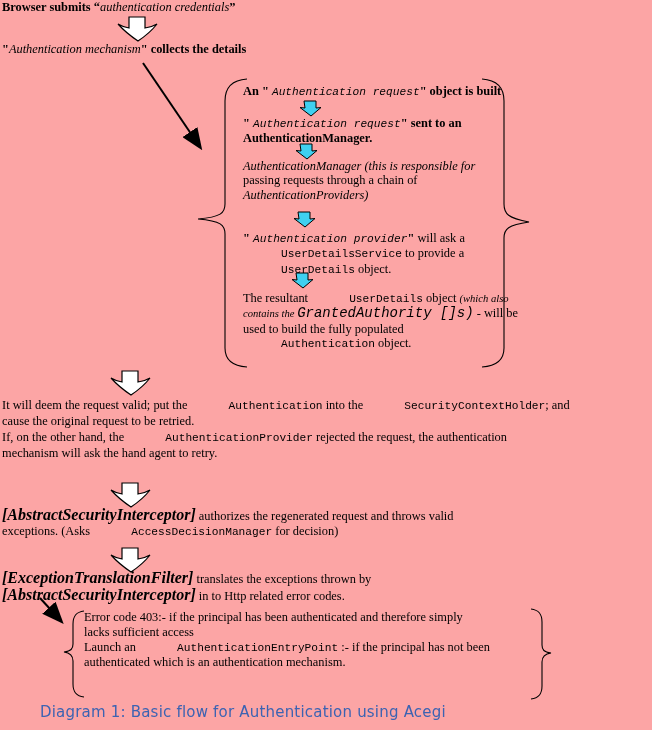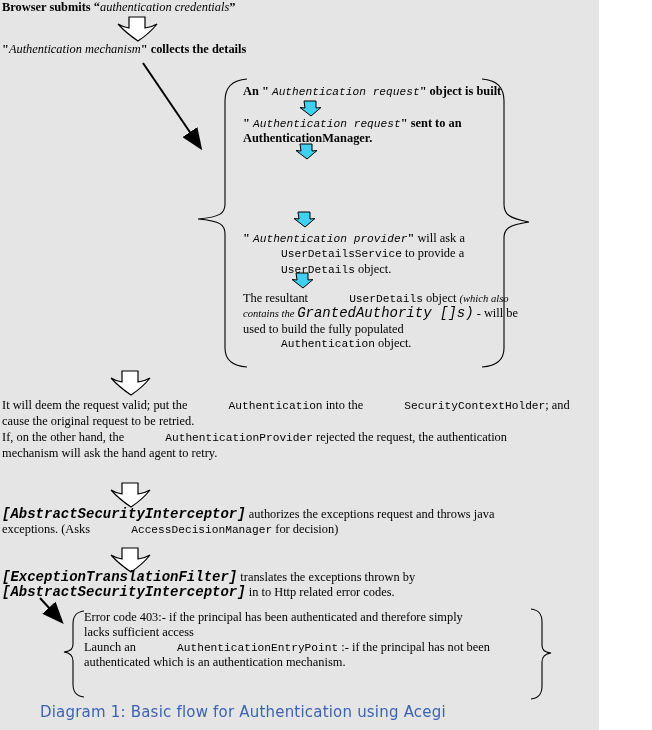--- a/index.html
+++ b/index.html
@@ -1,31 +1,31 @@
 <!DOCTYPE html>
 <html><head>
 <meta charset="utf-8">
 <style>
   html,body{margin:0;padding:0;background:#fff;}
   .canvas{
-    position:relative;width:568px;height:730px;background:#e5e5e5;overflow:hidden;
-    font-family:"Liberation Serif",serif;color:#000;padding-left:31px;
+    position:relative;width:652px;height:730px;background:#fca5a5;overflow:hidden;
+    font-family:"Liberation Serif",serif;color:#000;
   }
   .gfx{position:absolute;left:0;top:0;width:652px;height:730px;}
   .block{position:absolute;font-size:12.4px;line-height:15.4px;}
   .inner{line-height:14.4px;}
   .errblk{line-height:14.8px;}
   .tl{white-space:nowrap;}
   
   .sr{font-family:"Liberation Serif",serif;}
   .sb{font-family:"Liberation Serif",serif;font-weight:bold;}
   .si{font-family:"Liberation Serif",serif;font-style:italic;}
   .sm{font-family:"Liberation Mono","DejaVu Sans Mono",monospace;font-size:11.2px;margin-left:38px;}
   .smi{font-family:"Liberation Mono","DejaVu Sans Mono",monospace;font-size:11.2px;font-style:italic;}
-  .smib{font-family:Liberation Mono, monospace;font-size:14px;font-style:italic;font-weight:bold;}
+  .smib{font-family:Liberation Serif, serif;font-size:16px;font-style:italic;font-weight:bold;}
   .sis{font-family:"Liberation Serif",serif;font-style:italic;font-size:10.6px;}
   .smis{font-family:"Liberation Mono","DejaVu Sans Mono",monospace;font-style:italic;font-size:14px;}
   .caption{
     position:absolute;left:40px;top:703px;
     font-family:"DejaVu Sans","Liberation Sans",sans-serif;
     font-weight:normal;font-size:15px;letter-spacing:0.2px;
   }
   .oarrow{fill:#ffffff;stroke:#000;stroke-width:1.2;}
   .carrow{stroke:#000;stroke-width:1;}
   .brace{fill:none;stroke:#000;stroke-width:1.1;}
@@ -73,20 +73,25 @@
 
   <div class="block inner" style="left:243px;top:84px;">
       <div class="tl"><span class="sb">An " </span><span class="smi">Authentication request</span><span class="sb">" </span><span class="sb">object is built</span></div>
     </div>
 
   <div class="block inner" style="left:243px;top:116px;">
       <div class="tl"><span class="sb">" </span><span class="smi">Authentication request</span><span class="sb">" </span><span class="sb">sent to an</span></div>
       <div class="tl"><span class="sb">AuthenticationManager.</span></div>
     </div>
 
+  <div class="block inner" style="left:243px;top:159px;">
+      <div class="tl"><span class="si">AuthenticationManager</span><span class="si"> (this is responsible for</span></div>
+      <div class="tl"><span class="sr">passing requests through a chain of</span></div>
+      <div class="tl"><span class="si">AuthenticationProviders)</span></div>
+    </div>
 
   <div class="block inner" style="left:243px;top:231px;">
       <div class="tl"><span class="sb">" </span><span class="smi">Authentication provider</span><span class="sb">"</span><span class="sr"> will ask a</span></div>
       <div class="tl"><span class="sm">UserDetailsService</span><span class="sr"> to provide a</span></div>
       <div class="tl"><span class="sm">UserDetails</span><span class="sr"> object.</span></div>
     </div>
 
   <div class="block inner" style="left:243px;top:291px;">
       <div class="tl"><span class="sr">The resultant </span><span class="sm">UserDetails</span><span class="sr"> object </span><span class="sis">(which also</span></div>
       <div class="tl"><span class="sis">contains the </span><span class="smis">GrantedAuthority []s)</span><span class="sr"> - will be</span></div>
@@ -95,21 +100,21 @@
     </div>
 
   <div class="block" style="left:2px;top:398px;">
       <div class="tl"><span class="sr">It will deem the request valid; put the </span><span class="sm">Authentication</span><span class="sr"> into the </span><span class="sm">SecurityContextHolder</span><span class="sr">; and</span></div>
       <div class="tl"><span class="sr">cause the original request to be retried.</span></div>
       <div class="tl"><span class="sr">If, on the other hand, the </span><span class="sm">AuthenticationProvider</span><span class="sr"> rejected the request, the authentication</span></div>
       <div class="tl"><span class="sr">mechanism will ask the hand agent to retry.</span></div>
     </div>
 
   <div class="block" style="left:2px;top:507px;">
-      <div class="tl"><span class="smib">[AbstractSecurityInterceptor]</span><span class="sr"> authorizes the exceptions request and throws java</span></div>
+      <div class="tl"><span class="smib">[AbstractSecurityInterceptor]</span><span class="sr"> authorizes the regenerated request and throws valid</span></div>
       <div class="tl"><span class="sr">exceptions. (Asks </span><span class="sm">AccessDecisionManager</span><span class="sr"> for decision)</span></div>
     </div>
 
   <div class="block" style="left:2px;top:570px;">
       <div class="tl"><span class="smib">[ExceptionTranslationFilter]</span><span class="sr"> translates the exceptions thrown by</span></div>
       <div class="tl"><span class="smib">[AbstractSecurityInterceptor]</span><span class="sr"> in to Http related error codes.</span></div>
     </div>
 
   <div class="block errblk" style="left:84px;top:610px;">
       <div class="tl"><span class="sr">Error code 403:- if the principal has been authenticated and therefore simply</span></div>

